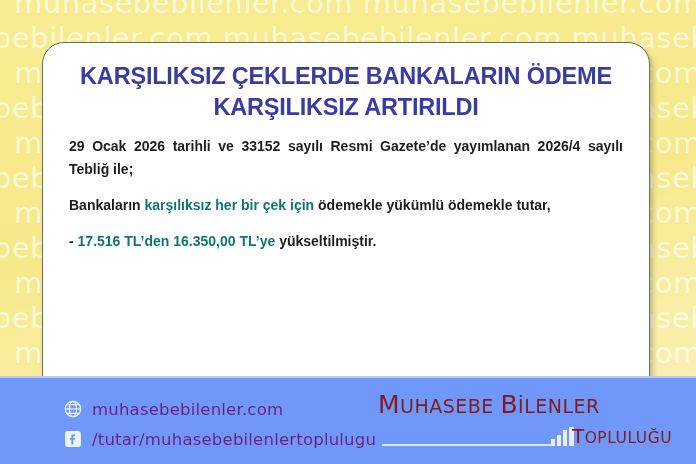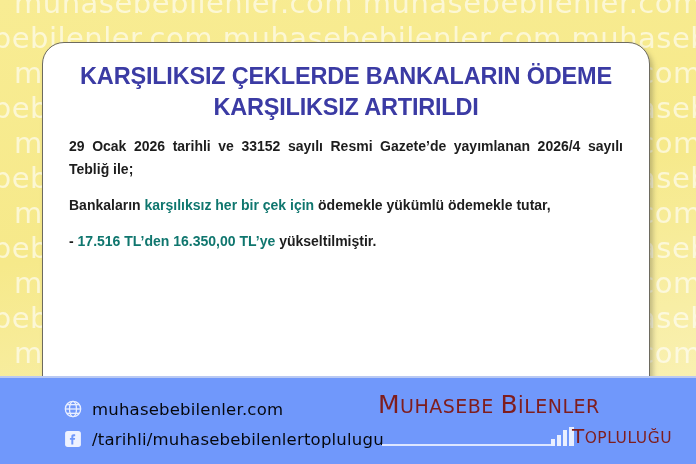--- a/index.html
+++ b/index.html
@@ -138,21 +138,21 @@
     height: 21px;
     margin-right: 9px;
     flex: 0 0 auto;
     display: flex;
     align-items: center;
     justify-content: center;
   }
   .footer-text {
     font-family: "DejaVu Sans", sans-serif;
     font-size: 16.5px;
-    color: #000000;
+    color: #701a75;
     letter-spacing: 0.2px;
     opacity: 0.95;
   }
 
   #logo {
     position: absolute;
     right: 18px;
     top: 10px;
     width: 300px;
     height: 70px;
@@ -279,21 +279,21 @@
         <span class="footer-text">muhasebebilenler.com</span>
       </div>
 
       <div class="footer-row">
         <span class="footer-icon">
           <svg width="20" height="20" viewBox="0 0 24 24">
             <rect x="2.5" y="2.5" width="19" height="19" rx="3.2" fill="#eef2ff"></rect>
             <path d="M14.6 8.6h-1.5c-.45 0-.75.3-.75.78V10.7h2.2l-.3 2.25h-1.9v5.6h-2.35v-5.6H8.3V10.7h1.7V9.0c0-1.7 1.05-2.7 2.7-2.7h1.9z" fill="#7098fb"></path>
           </svg>
         </span>
-        <span class="footer-text">/tarihli/muhasebebilenlertoplulugu</span>
+        <span class="footer-text">/tutar/muhasebebilenlertoplulugu</span>
       </div>
     </div>
 
     <div id="logo">
       <div id="logo-line1"><span>M</span><span class="small">UHASEBE </span><span>B</span><span class="small">İLENLER</span></div>
 
       <div id="logo-rule"></div>
 
       <svg id="logo-bars" viewBox="0 0 34 20" xmlns="http://www.w3.org/2000/svg">
         <rect x="1" y="13" width="4" height="7" fill="#e9efff"></rect>

